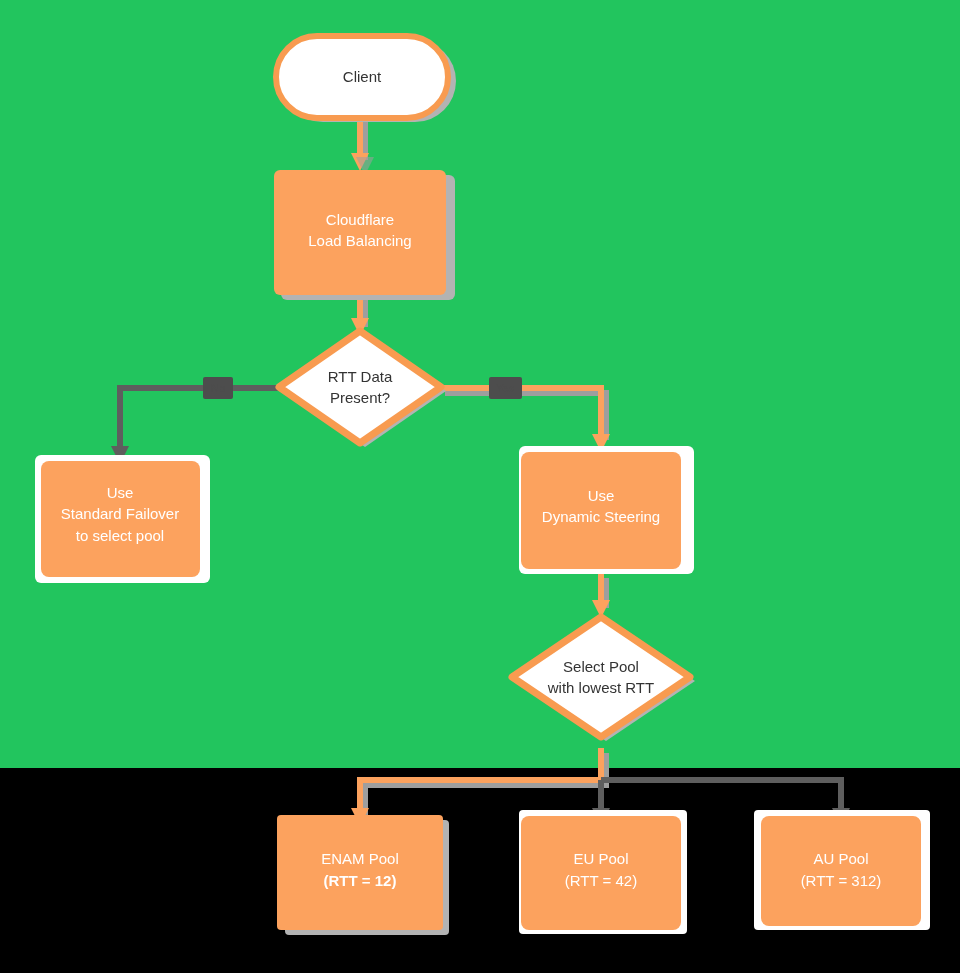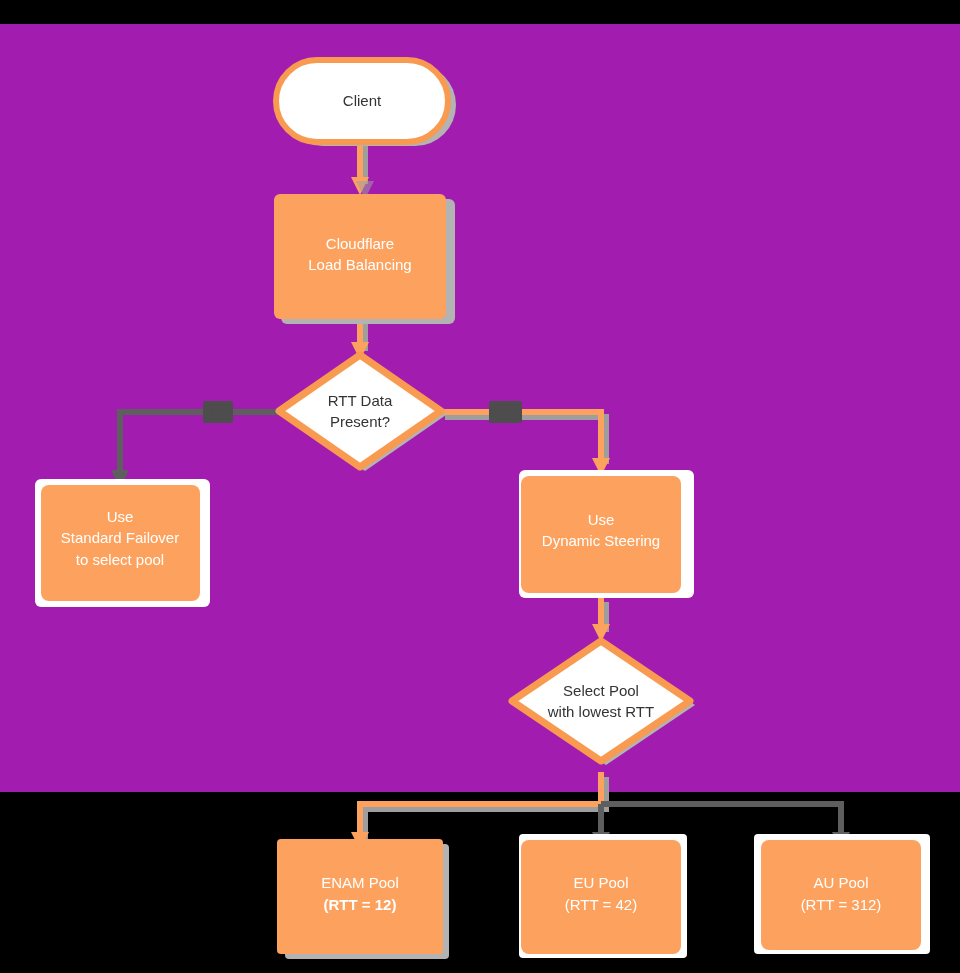--- a/index.html
+++ b/index.html
@@ -10,22 +10,21 @@
   body {
     width: 960px;
     height: 973px;
     overflow: hidden;
     font-family: "Liberation Sans", sans-serif;
   }
   #diagram-root {
     position: relative;
     width: 960px;
     height: 768px;
-    background: #a21caf;
-    margin-top: 24px;
+    background: #22c55e;
   }
   svg#flow {
     display: block;
     width: 960px;
     height: 973px;
   }
   .node-label {
     font-family: "Liberation Sans", sans-serif;
     font-size: 15px;
     text-anchor: middle;

